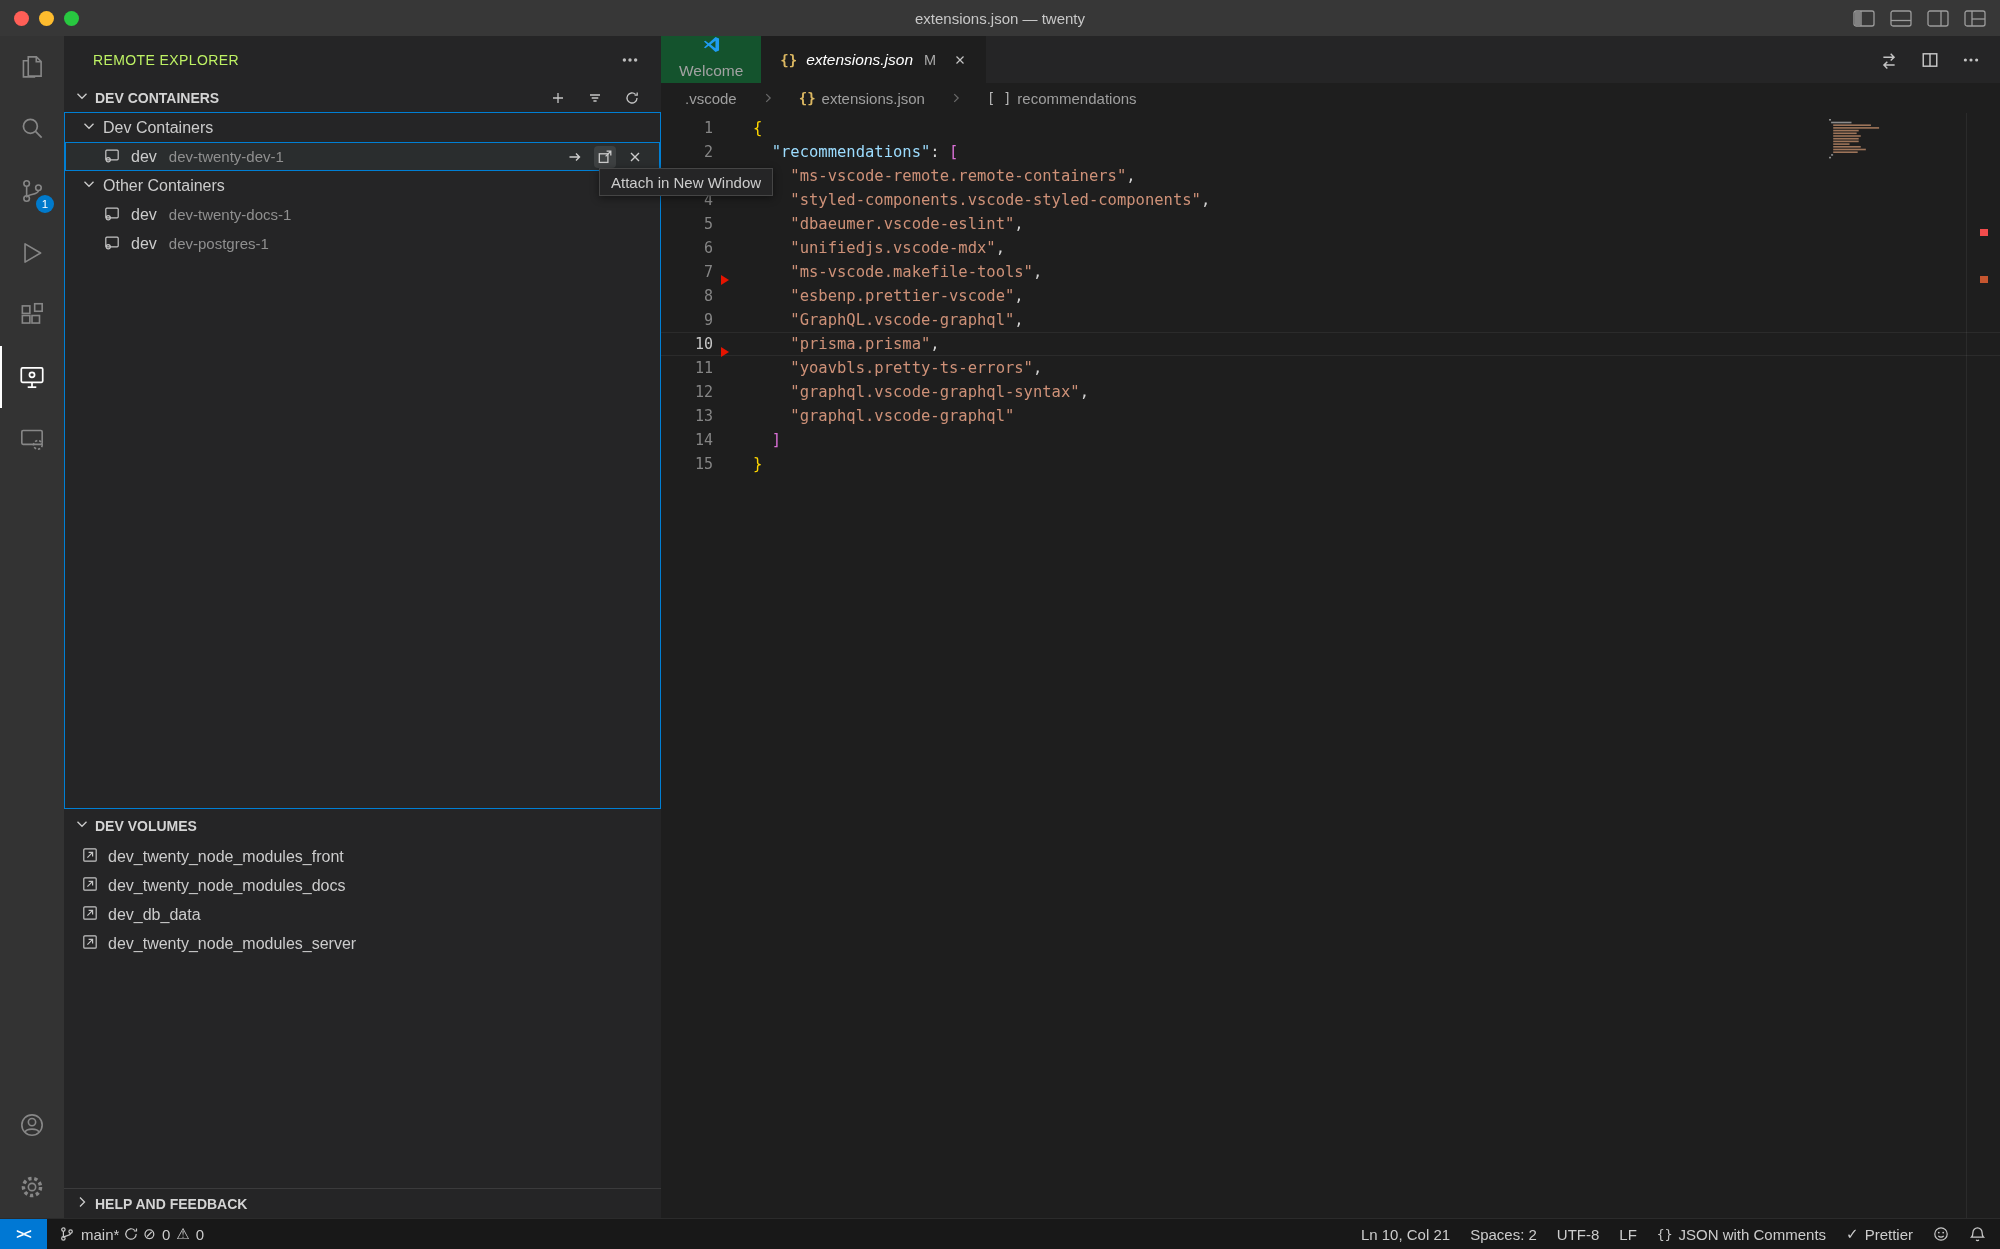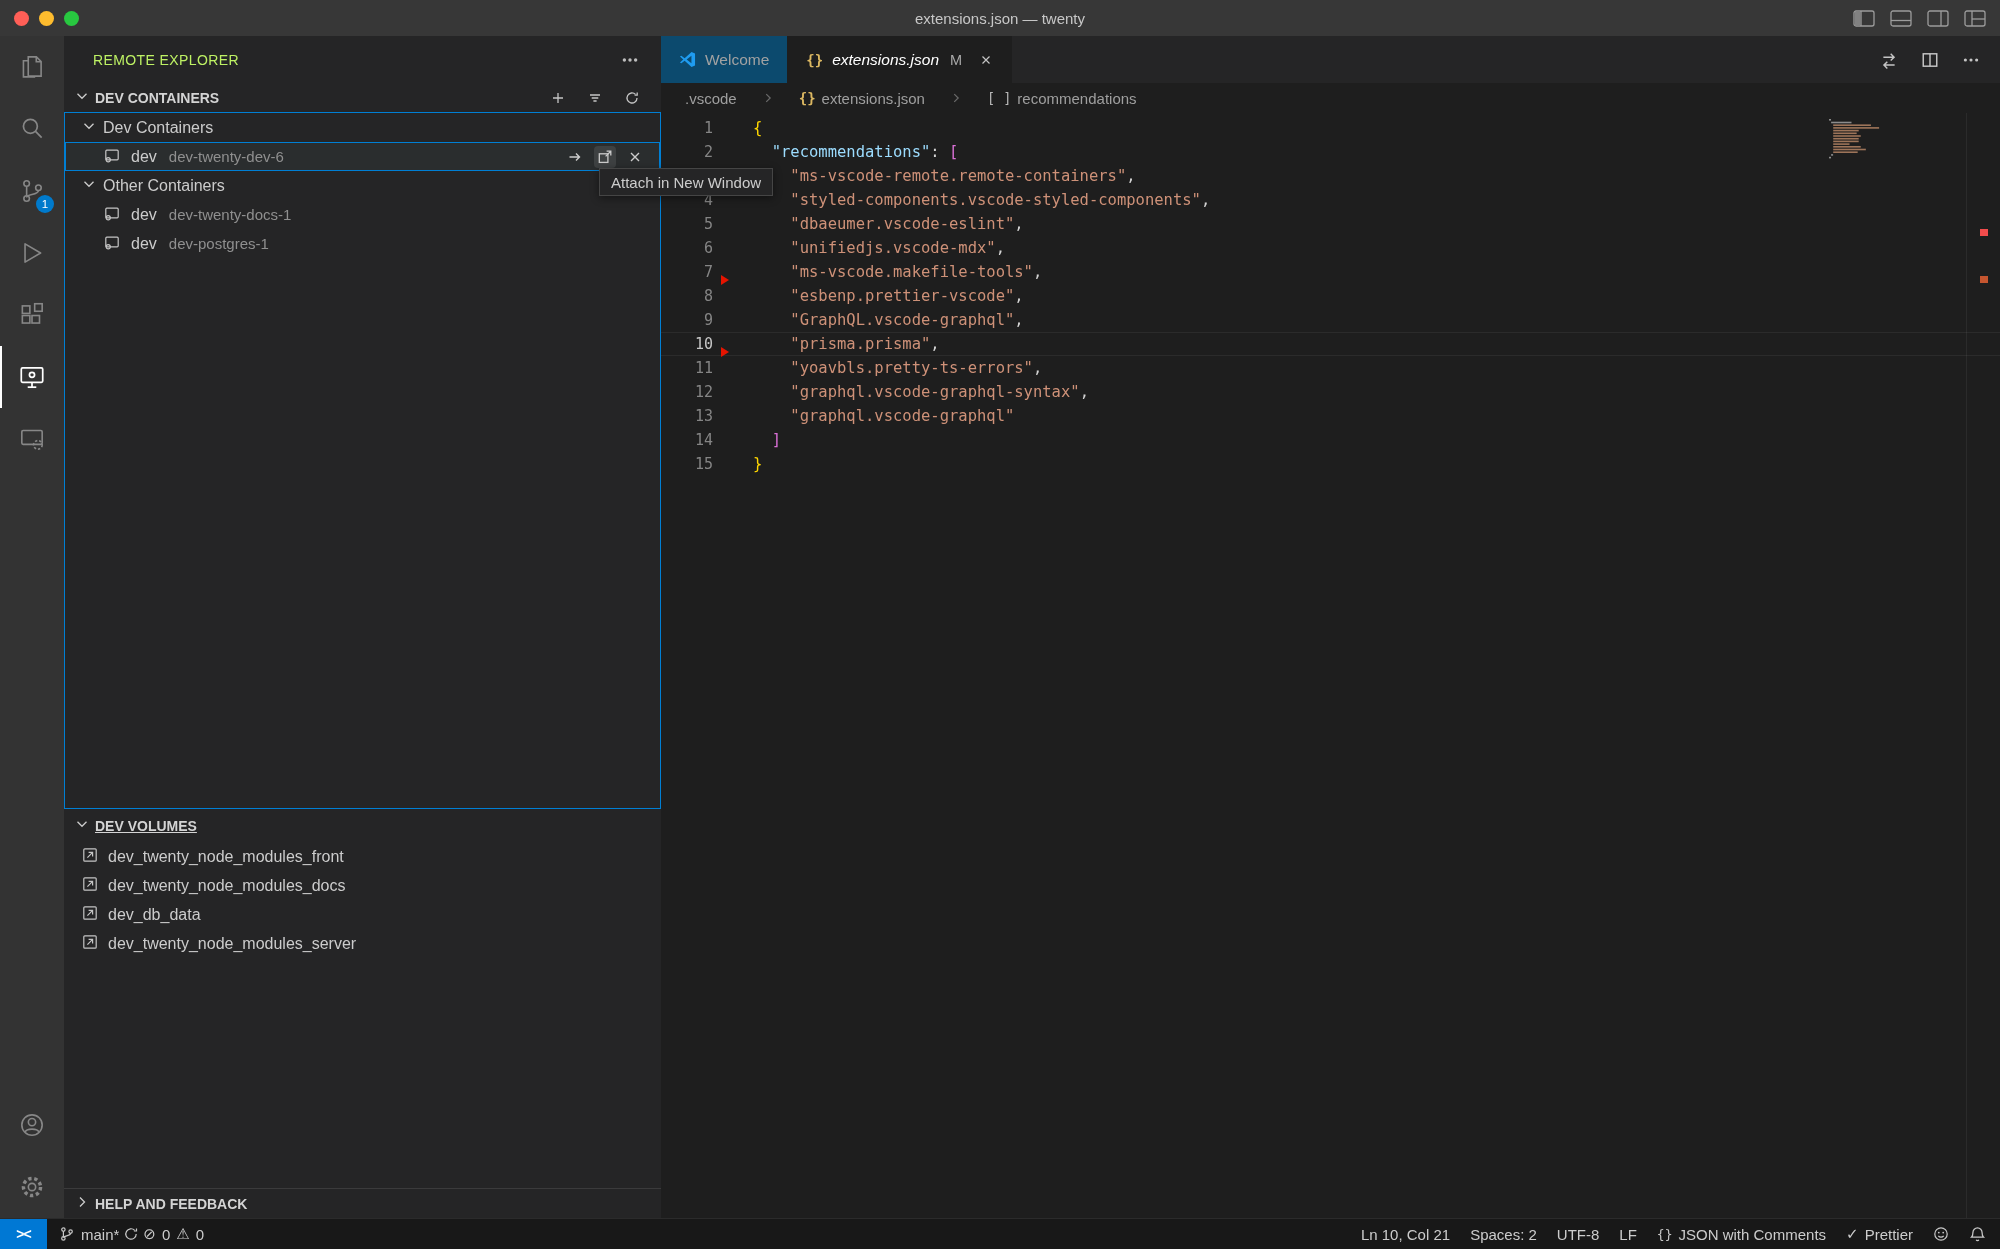--- a/index.html
+++ b/index.html
@@ -40,36 +40,36 @@
   .icon-btn { display: flex; align-items: center; justify-content: center; width: 22px; height: 22px; border-radius: 4px; }
   .tree-wrap { flex: 0 0 697px; border: 1px solid #007fd4; overflow: hidden; }
   .tree-row { height: 29px; display: flex; align-items: center; font-size: 16px; color: #cccccc; position: relative; }
   .tree-row.group { padding-left: 16px; gap: 6px; }
   .tree-row.item { padding-left: 38px; gap: 10px; }
   .tree-row.selected { background: #2a2d2e; outline: 1px solid #007fd4; outline-offset: -1px; }
   .tdesc { color: #8f8f8f; font-size: 15px; margin-left: 2px; }
   .racts { margin-left: auto; display: flex; gap: 8px; padding-right: 14px; }
   .ract { width: 22px; height: 22px; display: flex; align-items: center; justify-content: center; border-radius: 4px; }
   .ract.hover { background: rgba(99,102,103,.35); }
-  .dv-header { flex: 0 0 33px; text-decoration: underline; }
+  .dv-header { flex: 0 0 33px; }
   .volumes { flex: 0 0 116px; }
   .vol-row { height: 29px; display: flex; align-items: center; padding-left: 17px; gap: 9px; font-size: 16px; color: #cccccc; }
   .side-spacer { flex: 1; }
   .help-header { flex: 0 0 30px; border-top: 1px solid rgba(128,128,128,.25); }
 
   
   .tooltip { position: absolute; left: 599px; top: 168px; height: 28px; z-index: 100;
     background: #252526; border: 1px solid #454545; color: #cccccc; font-size: 15px;
     display: flex; align-items: center; padding: 0 11px; box-shadow: 0 2px 8px rgba(0,0,0,.45); white-space: nowrap; }
 
   
   .editor { flex: 1; min-width: 0; display: flex; flex-direction: column; background: #1e1e1e; position: relative; }
   .tabbar { flex: 0 0 47px; background: #252526; display: flex; align-items: stretch; }
   .tab { display: flex; align-items: center; gap: 9px; padding: 0 18px; font-size: 15.5px; border-right: 1px solid #1e1e1e; }
-  .tab.inactive { background: #0c4a6e; color: #a2a2a2; }
+  .tab.inactive { background: #14532d; color: #a2a2a2; flex-direction: column; }
   .tab.active { background: #1e1e1e; color: #ffffff; }
   .tab .ital { font-style: italic; }
   .tab .gitbadge { color: #a9a9a9; font-size: 14.5px; margin-left: 2px; }
   .tab .tclose { margin-left: 8px; display: flex; align-items: center; }
   .braces-ico { font-family: "DejaVu Sans Mono", "Liberation Mono", monospace; color: #dcb862; font-size: 14px; font-weight: 700; }
   .editor-actions { margin-left: auto; display: flex; align-items: center; gap: 19px; padding-right: 18px; }
 
   .breadcrumbs { flex: 0 0 30px; display: flex; align-items: center; padding-left: 24px; gap: 24px;
     font-size: 15px; color: #9f9f9f; }
   .crumb { display: flex; align-items: center; gap: 6px; }
@@ -261,21 +261,21 @@
                 <path d="M3.5 5.8 8 10.3l4.5-4.5"></path>
               </svg></span>
             <span class="glabel">Dev Containers</span>
           </div>
           <div class="tree-row item selected">
             <span><svg width="18" height="18" viewBox="0 0 18 18" fill="none" stroke="#c5c5c5" stroke-width="1.2">
                 <rect x="2.8" y="4.2" width="12.4" height="9.6" rx="1"></rect>
                 <circle cx="5.2" cy="13.8" r="2.1"></circle>
               </svg></span>
             <span class="tname">dev</span>
-            <span class="tdesc">dev-twenty-dev-6</span>
+            <span class="tdesc">dev-twenty-dev-1</span>
             <span class="racts">
               <span class="ract">
                 <svg width="16" height="16" viewBox="0 0 16 16" fill="none" stroke="#cccccc" stroke-width="1.4">
                   <path d="M2.5 8h10M9 4.5 12.5 8 9 11.5"></path>
                 </svg>
               </span>
               <span class="ract hover">
                 <svg width="16" height="16" viewBox="0 0 16 16" fill="none" stroke="#cccccc" stroke-width="1.3">
                   <rect x="2.3" y="4.8" width="8.6" height="8.6"></rect>
                   <path d="M8.6 7.4 13.8 2.2M9.6 2.2h4.2v4.2"></path>

